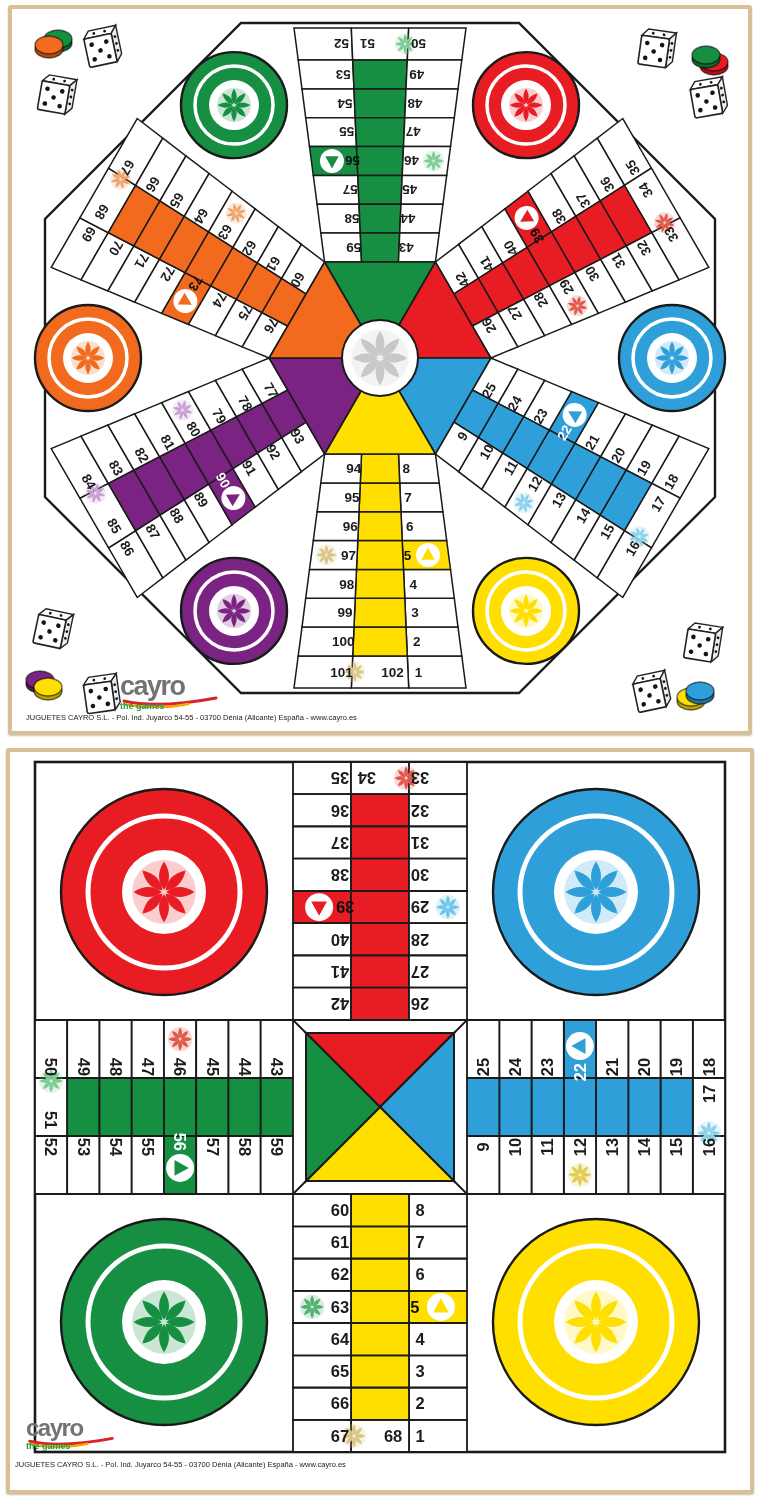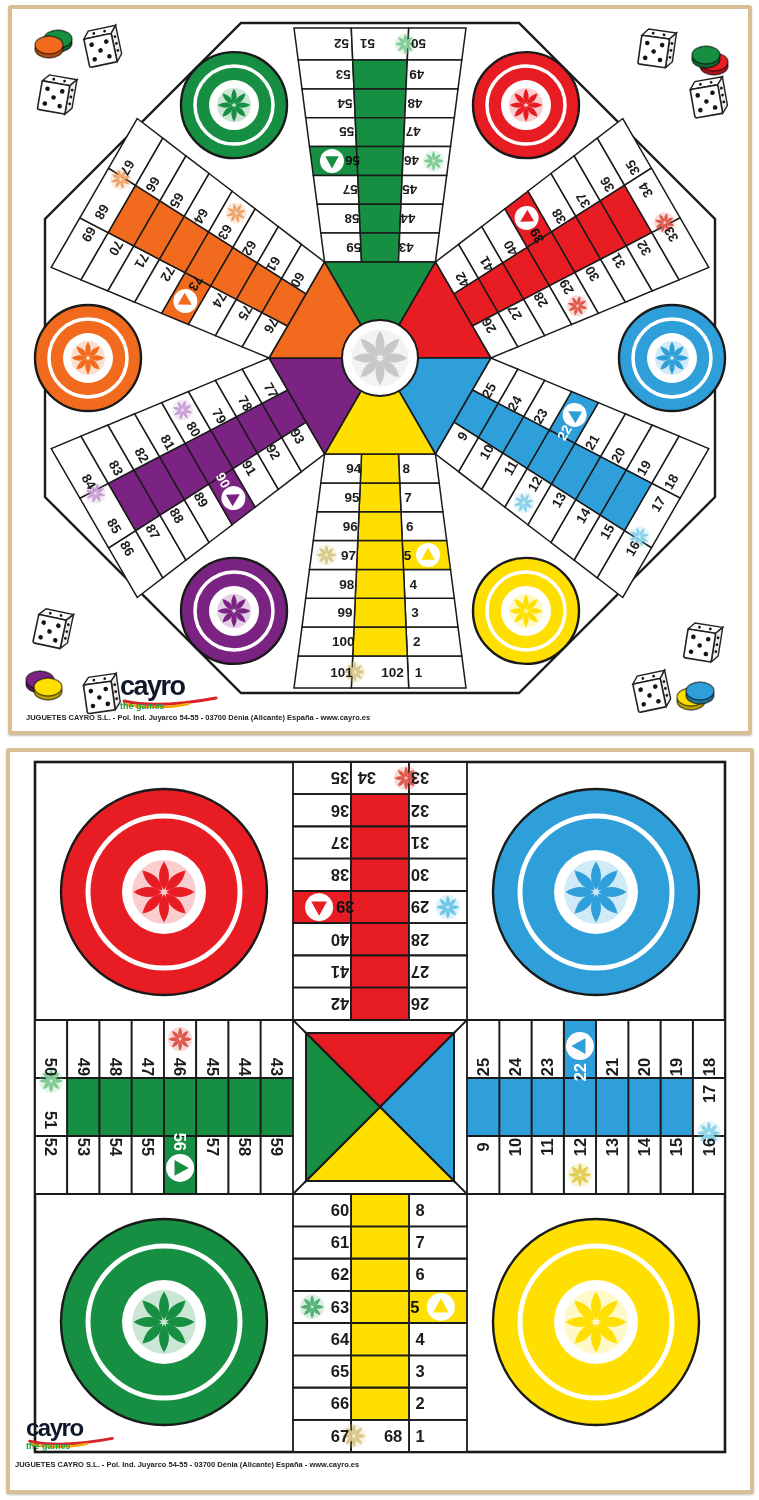--- a/index.html
+++ b/index.html
@@ -4,26 +4,26 @@
 <style>
   html,body{margin:0;padding:0;background:#ffffff;}
   .page{position:relative;width:759px;height:1500px;background:#ffffff;overflow:hidden;
         font-family:"Liberation Sans",sans-serif;}
   .board{position:absolute;background:#ffffff;border:4px solid #d9bf96;border-radius:3px;
          box-sizing:border-box;box-shadow:0 1px 2px rgba(0,0,0,.25);}
   .board6{left:8px;top:5px;width:744px;height:730px;}
   .board4{left:6px;top:748px;width:748px;height:746px;}
   .board svg.boardgfx{position:absolute;left:0;top:0;}
   .logo{position:absolute;line-height:1;}
-  .brand{font-weight:700;color:#0f172a;letter-spacing:-1.5px;}
+  .brand{font-weight:700;color:#737373;letter-spacing:-1.5px;}
   .logo6 .brand{font-size:27px;}
   .logo4 .brand{font-size:24px;}
   .swoosh{display:block;margin-top:-4px;}
   .tagline{font-weight:700;color:#1d9e48;font-size:9px;margin-top:-6px;}
-  .address{position:absolute;font-size:7.5px;font-weight:700;color:#24211e;white-space:nowrap;}
+  .address{position:absolute;font-size:7.5px;font-weight:400;color:#24211e;white-space:nowrap;}
   .addr6{left:14px;top:704px;}
   .addr4{left:5px;top:708px;}
   .lg6{left:108px;top:664px;width:110px;}
   .lg4{left:16px;top:664px;width:100px;}
   svg text.num{font-family:"Liberation Sans",sans-serif;font-weight:700;text-anchor:middle;}
 </style>
 </head>
 <body>
 
 <div class="page">

